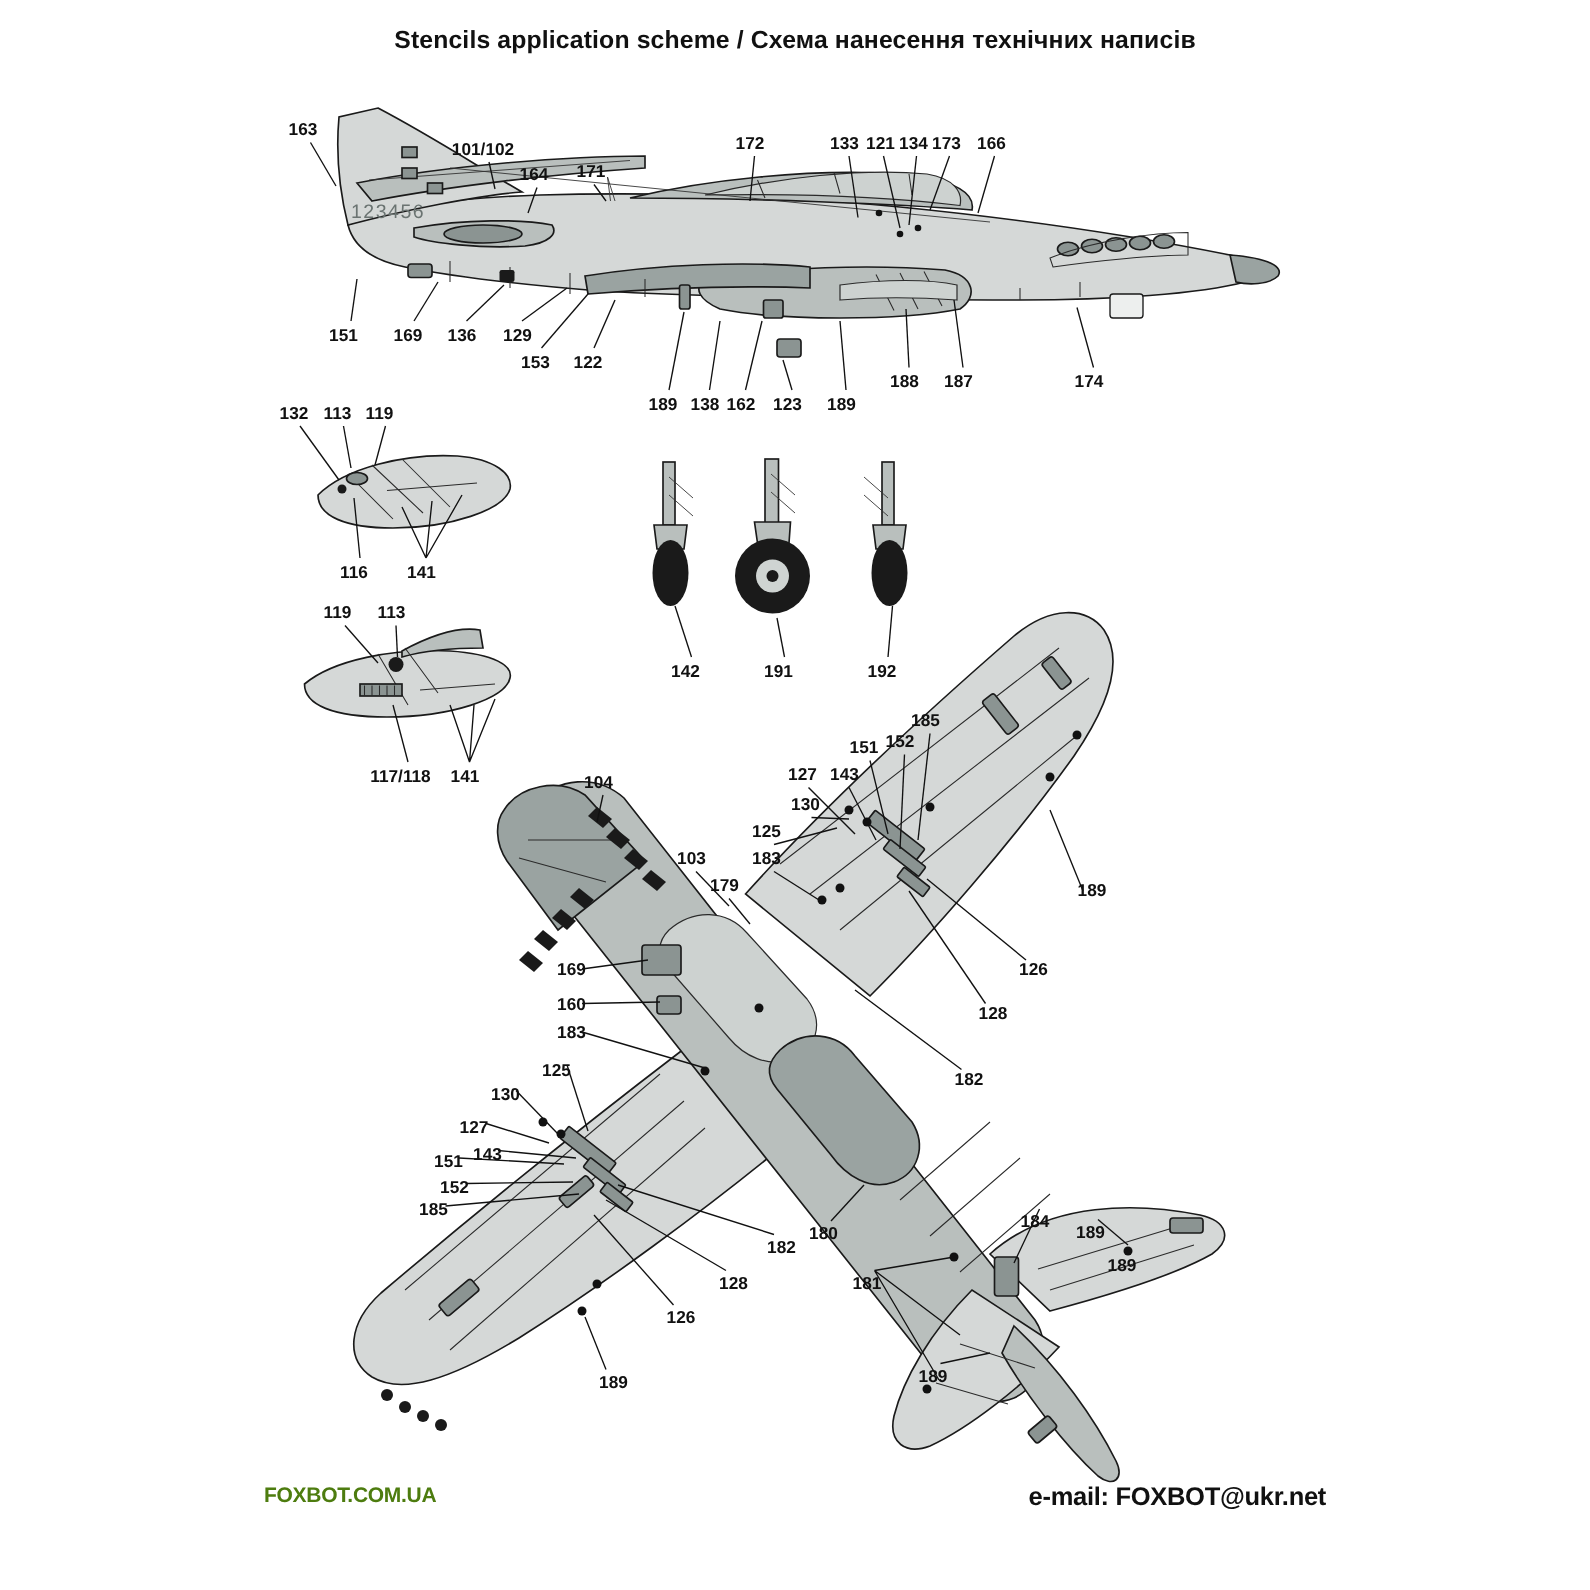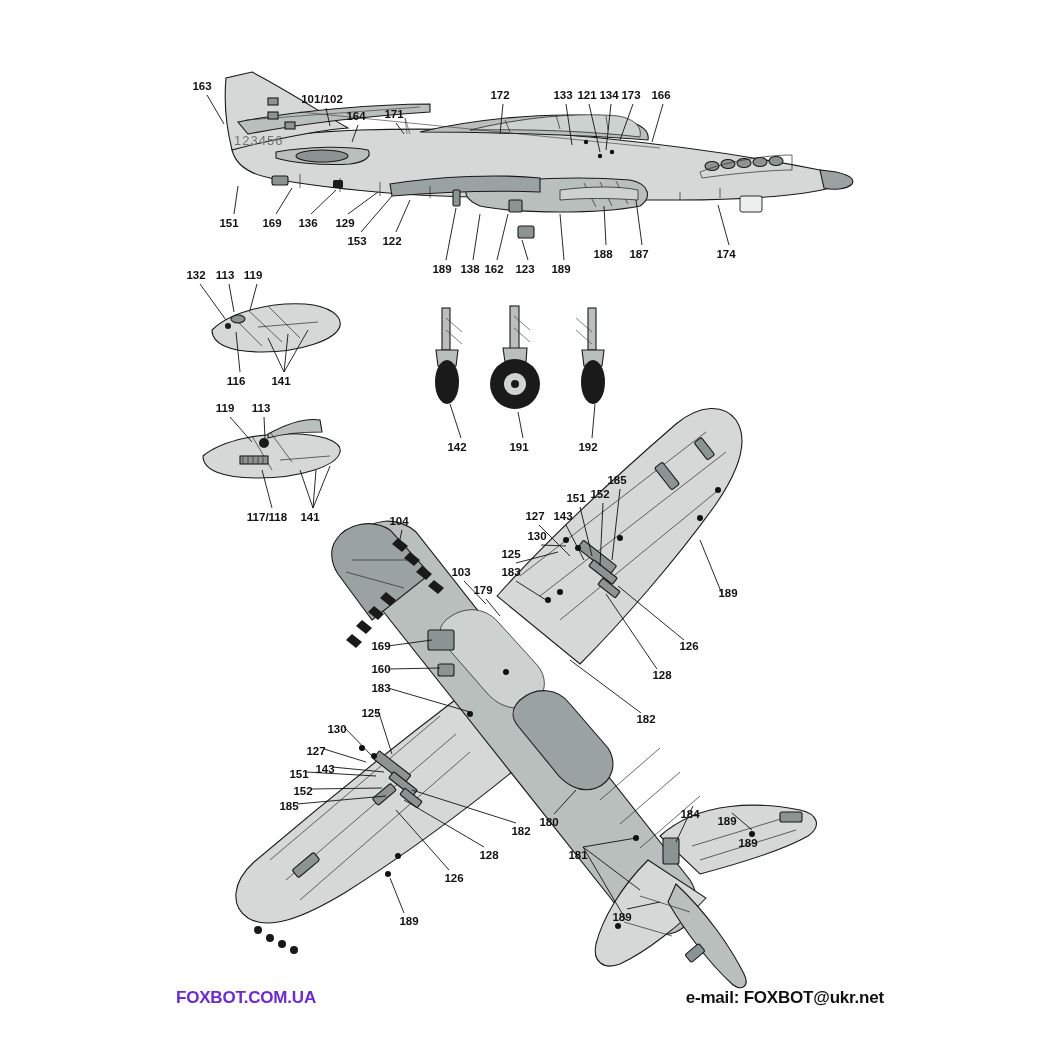--- a/index.html
+++ b/index.html
@@ -3,21 +3,21 @@
 <meta charset="utf-8">
 <style>
   html,body{margin:0;padding:0;background:#ffffff;}
   body{width:1060px;height:1060px;overflow:hidden;font-family:"Liberation Sans",sans-serif;color:#111;}
   #sheet{position:relative;width:1060px;height:1060px;background:#fff;}
   #title{
     position:absolute;top:18px;left:0;width:1060px;text-align:center;
     font-size:16.5px;font-weight:bold;letter-spacing:.1px;color:#111;
   }
   #footer-left{
-    position:absolute;left:176px;top:988px;font-size:17px;font-weight:bold;color:#6d28d9;
+    position:absolute;left:176px;top:988px;font-size:14px;font-weight:bold;color:#4d7c0f;
     letter-spacing:-.2px;
   }
   #footer-right{
     position:absolute;right:176px;top:988px;font-size:17px;font-weight:bold;color:#111;
     letter-spacing:-.2px;
     margin-left:32px;
   }
   svg{position:absolute;top:0;left:0;}
   .lbl{font-family:"Liberation Sans",sans-serif;font-size:11.5px;font-weight:bold;fill:#111;}
   .lead{stroke:#111;stroke-width:.9;fill:none;}
@@ -31,20 +31,21 @@
   .pan2{fill:#cdd2d0;stroke:#2a2a2a;stroke-width:.8;}
   .blk{fill:#1a1a1a;}
   .thin{fill:none;stroke:#333;stroke-width:.6;}
   .wht{fill:#edefee;stroke:#1a1a1a;stroke-width:.9;}
   .serial{font-family:"Liberation Sans",sans-serif;font-size:13px;fill:#6b7472;letter-spacing:1px;}
 </style>
 </head>
 <body>
 
 <div id="sheet">
+  <div id="title">Stencils application scheme / Схема нанесення технічних написів</div>
 
   <svg width="1060" height="1060" viewBox="0 0 1060 1060">
 
     <g>
 
       <path class="body-l" d="M232,150 C260,138 300,132 360,130 C430,128 520,130 600,138
         C680,146 760,158 820,170 C840,174 845,182 830,188 C800,196 740,200 680,200
         C600,200 470,198 400,194 C350,190 300,184 270,178 C250,174 236,166 232,150 Z"></path>
 
       <path class="body-m" d="M420,132 C470,120 540,112 600,116 C640,120 650,130 648,140

